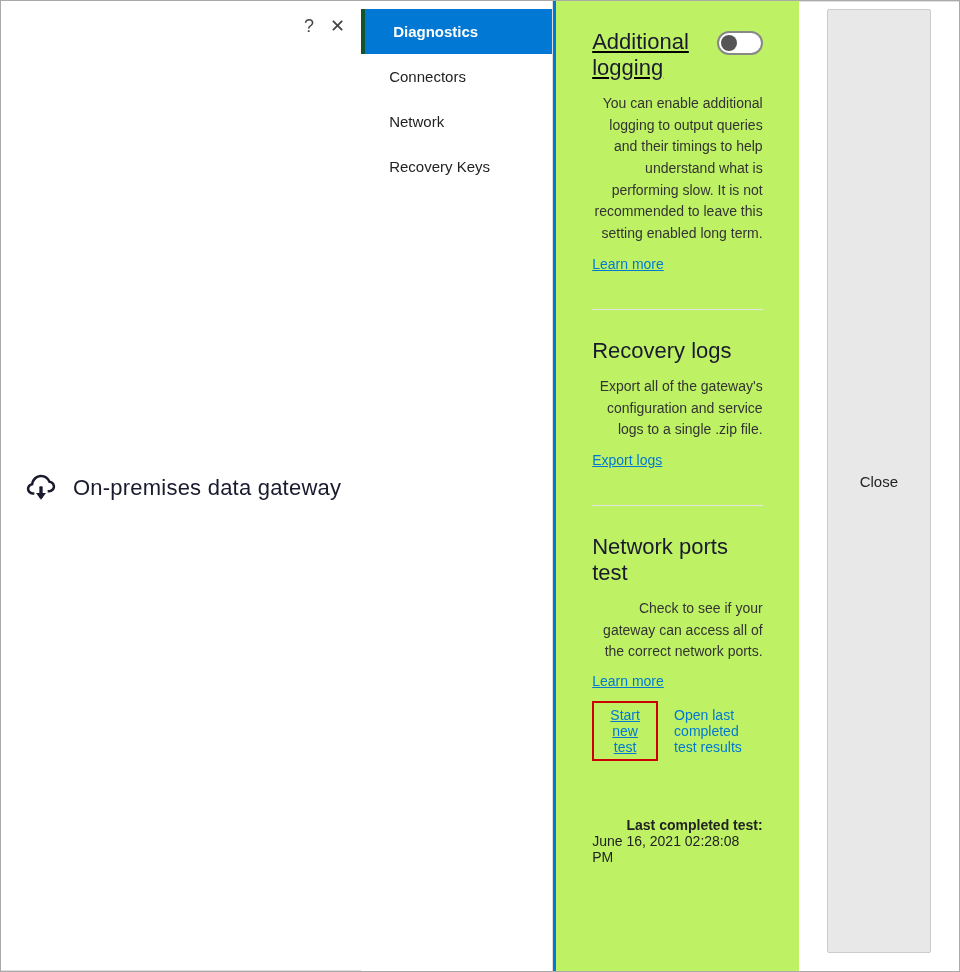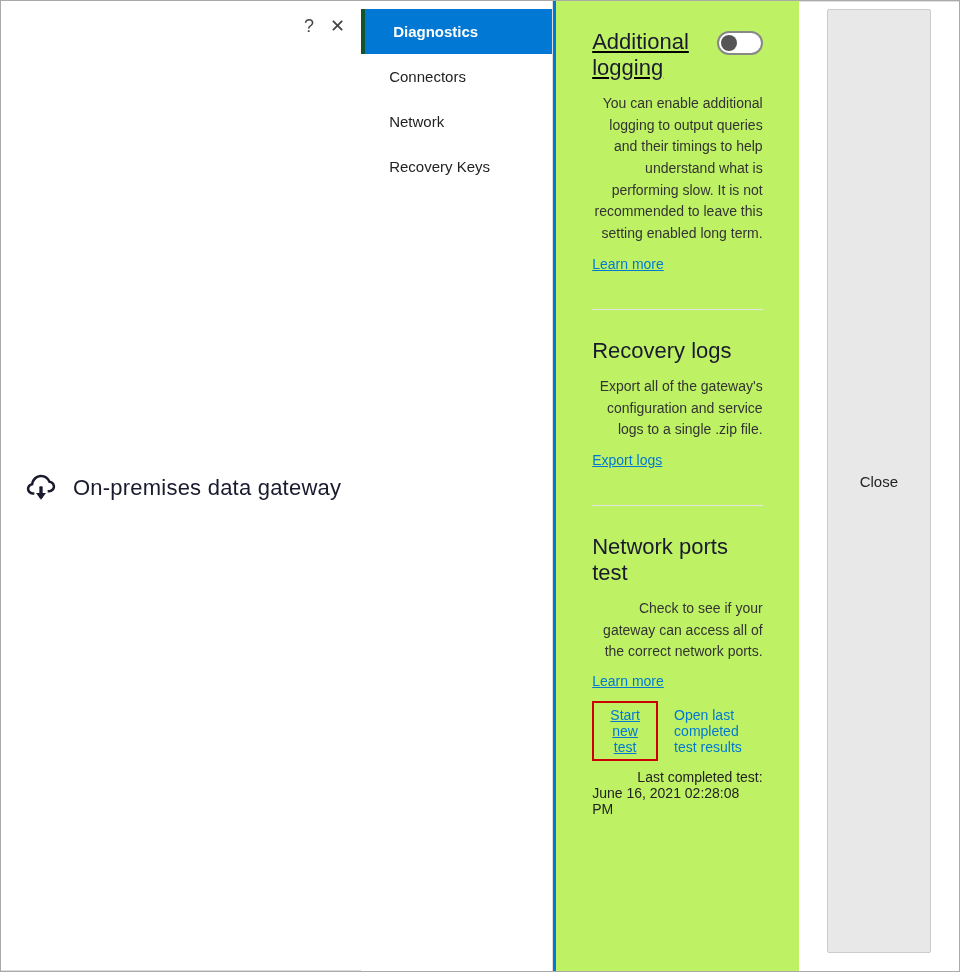--- a/index.html
+++ b/index.html
@@ -161,21 +161,21 @@
       align-self: center;
     }
     .last-completed {
       display: flex;
       flex-direction: column;
       align-items: flex-end;
       margin-top: 8px;
       font-size: 14px;
       color: #222;
     }
-    .last-completed-label { font-weight: 400; }
+    .last-completed-label { font-weight: 700; margin-top: 48px; }
     
     .footer {
       display: flex;
       justify-content: flex-end;
       padding: 7px 28px 18px 28px;
       border-top: 1px solid #e0e0e0;
       background: #fff;
     }
     .close-btn {
       background: #e8e8e8;

